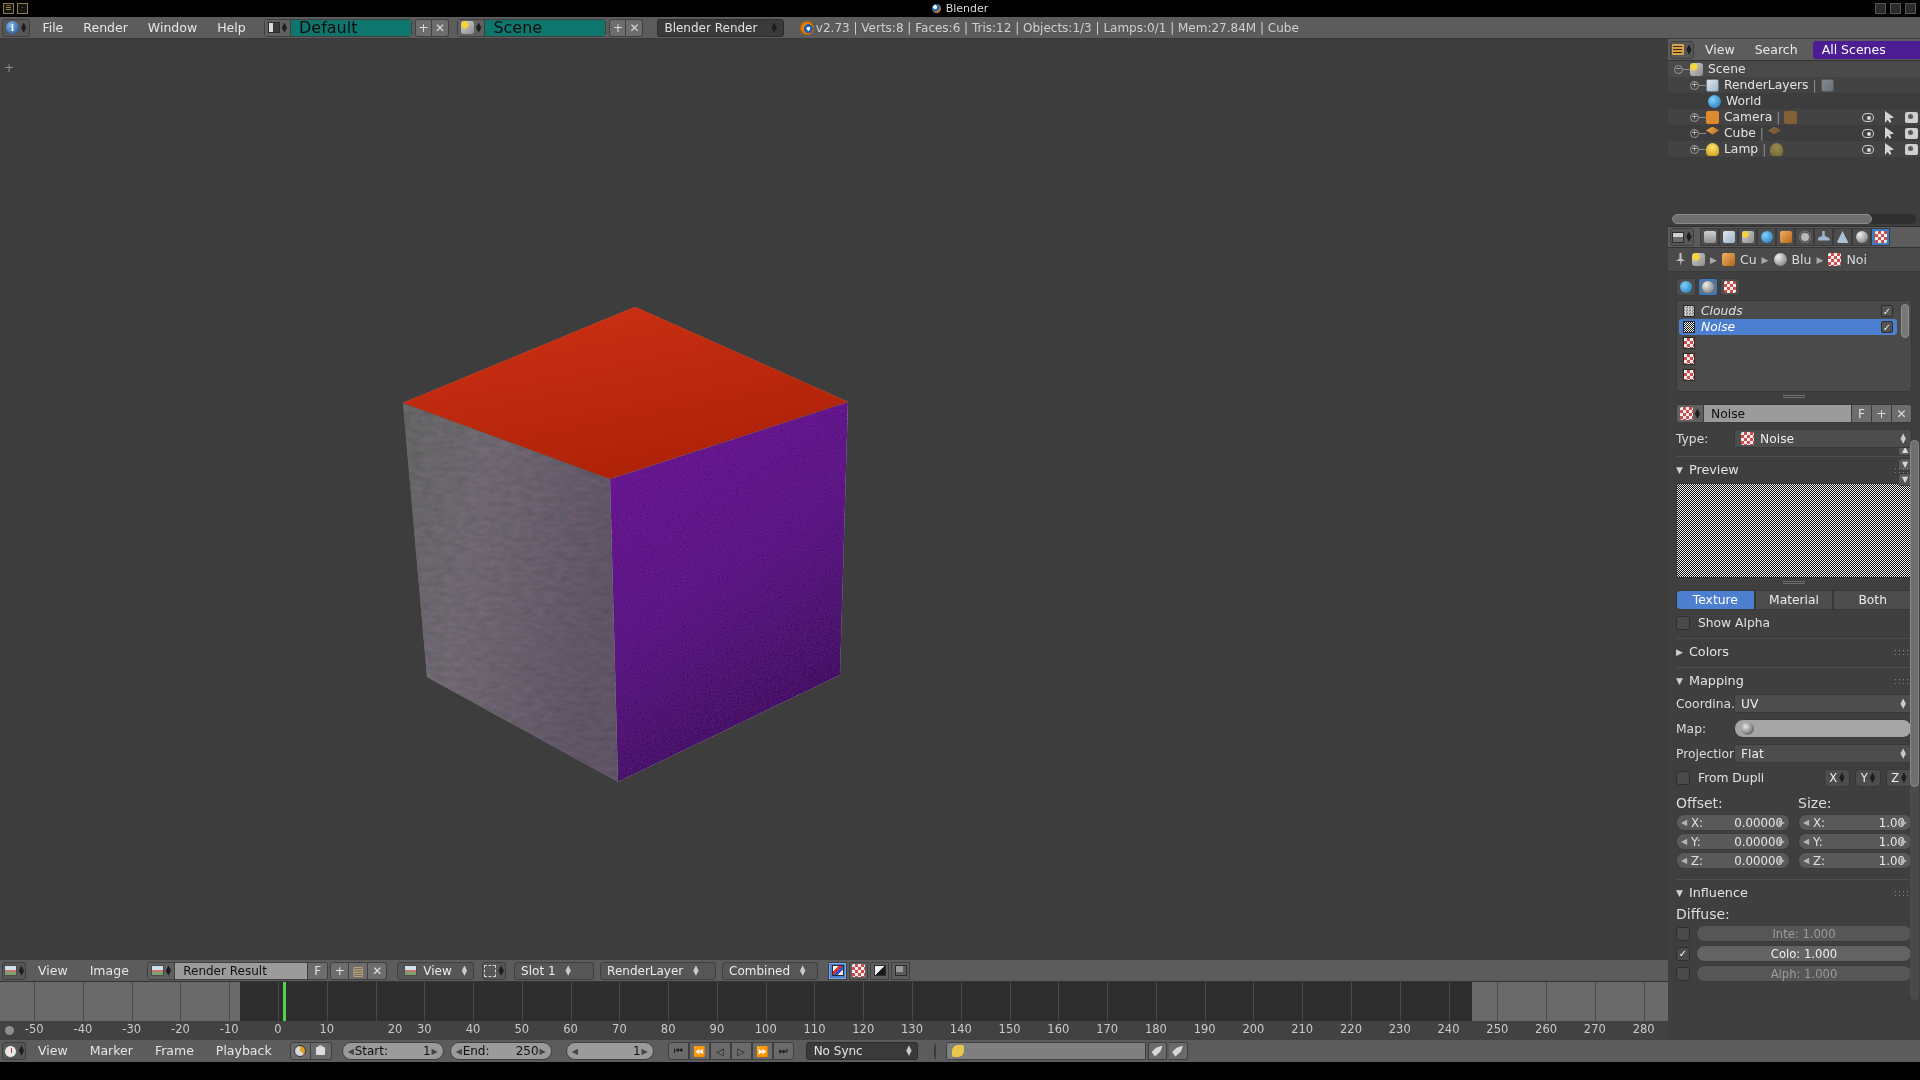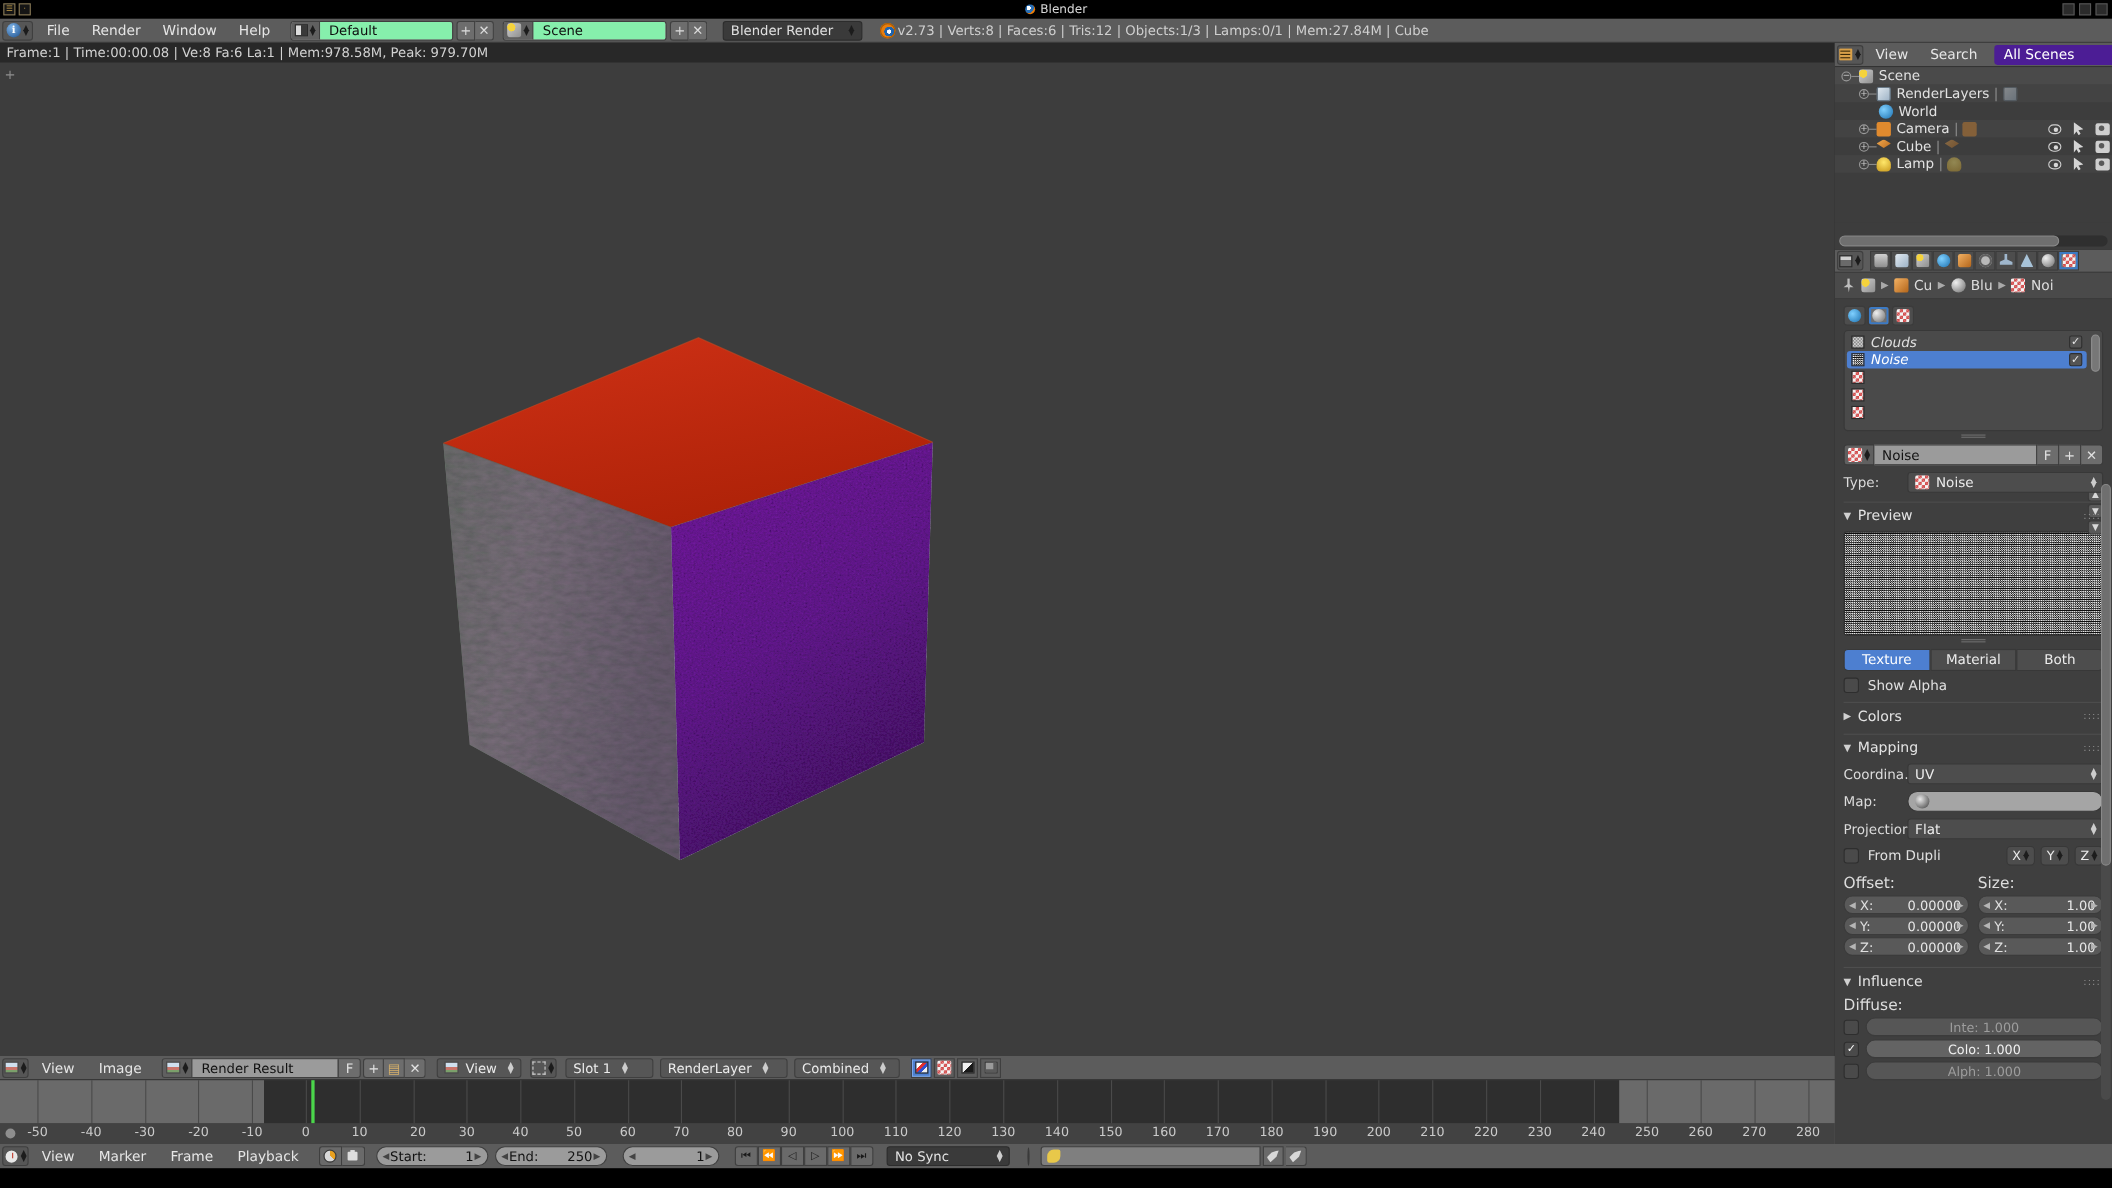--- a/index.html
+++ b/index.html
@@ -63,21 +63,21 @@
   .hdr-sel {
     display:flex; align-items:center; height:18px;
     border:1px solid #3f3f3f; border-radius:3px; overflow:hidden;
     background:#9a9a9a; margin-right:3px;
   }
   .hdr-sel .pre {
     background:#606060; height:100%; display:flex; align-items:center;
     gap:2px; padding:0 3px; border-right:1px solid #3f3f3f;
   }
   .hdr-sel .val {
-    background:#86efac; color:#0e0e0e; font-size:12px;
+    background:#0f766e; color:#0e0e0e; font-size:16px;
     padding:0 8px; height:100%; display:flex; align-items:center;
     min-width:120px;
   }
   .plusx { display:flex; }
   .plusx span {
     width:17px;height:18px;background:#6d6d6d;border:1px solid #3f3f3f;
     display:flex;align-items:center;justify-content:center;
     font-size:12px;color:#dcdcdc;
   }
   .plusx span:first-child{border-radius:3px 0 0 3px;}
@@ -432,23 +432,20 @@
         </span>
     </div>
 
     <div class="statstext">
       <span class="blender-logo"></span>
       <span>v2.73 | Verts:8 | Faces:6 | Tris:12 | Objects:1/3 | Lamps:0/1 | Mem:27.84M | Cube</span>
     </div>
   </div>
 
   <div class="viewport">
-    <div class="render-info">
-      <span>Frame:1 | Time:00:00.08 | Ve:8 Fa:6 La:1 | Mem:978.58M, Peak: 979.70M</span>
-    </div>
     <div class="vp-body">
       <span class="vp-cross" style="left:4px;top:4px;">+</span>
       <svg class="cube-wrap" width="560" height="620" viewBox="0 0 560 620">
         <defs>
           <linearGradient id="gleft" x1="0" y1="0" x2="1" y2="0.3">
             <stop offset="0%" stop-color="#6f6b6f"></stop>
             <stop offset="40%" stop-color="#7b6d7c"></stop>
             <stop offset="100%" stop-color="#6a5a70"></stop>
           </linearGradient>
           <linearGradient id="gright" x1="0" y1="0" x2="0.4" y2="1">
@@ -994,21 +991,21 @@
 
   <div style="position:absolute;left:0;top:1021px;width:1668px;height:19px;background:#424242;">
     <div id="ruler-ticks" style="position:relative;width:100%;height:100%;">
         <div class="tl-num" style="left: 34.1404px;">-50</div>
         <div class="tl-num" style="left: 82.9123px;">-40</div>
         <div class="tl-num" style="left: 131.684px;">-30</div>
         <div class="tl-num" style="left: 180.456px;">-20</div>
         <div class="tl-num" style="left: 229.228px;">-10</div>
         <div class="tl-num" style="left: 278px;">0</div>
         <div class="tl-num" style="left: 326.772px;">10</div>
-        <div class="tl-num" style="left: 380px; text-align: right;">20</div>
+        <div class="tl-num" style="left: 395px; text-align: right;">20</div>
         <div class="tl-num" style="left: 424.316px;">30</div>
         <div class="tl-num" style="left: 473.088px;">40</div>
         <div class="tl-num" style="left: 521.86px;">50</div>
         <div class="tl-num" style="left: 570.632px;">60</div>
         <div class="tl-num" style="left: 619.404px;">70</div>
         <div class="tl-num" style="left: 668.175px;">80</div>
         <div class="tl-num" style="left: 716.947px;">90</div>
         <div class="tl-num" style="left: 765.719px;">100</div>
         <div class="tl-num" style="left: 814.491px;">110</div>
         <div class="tl-num" style="left: 863.263px;">120</div>

